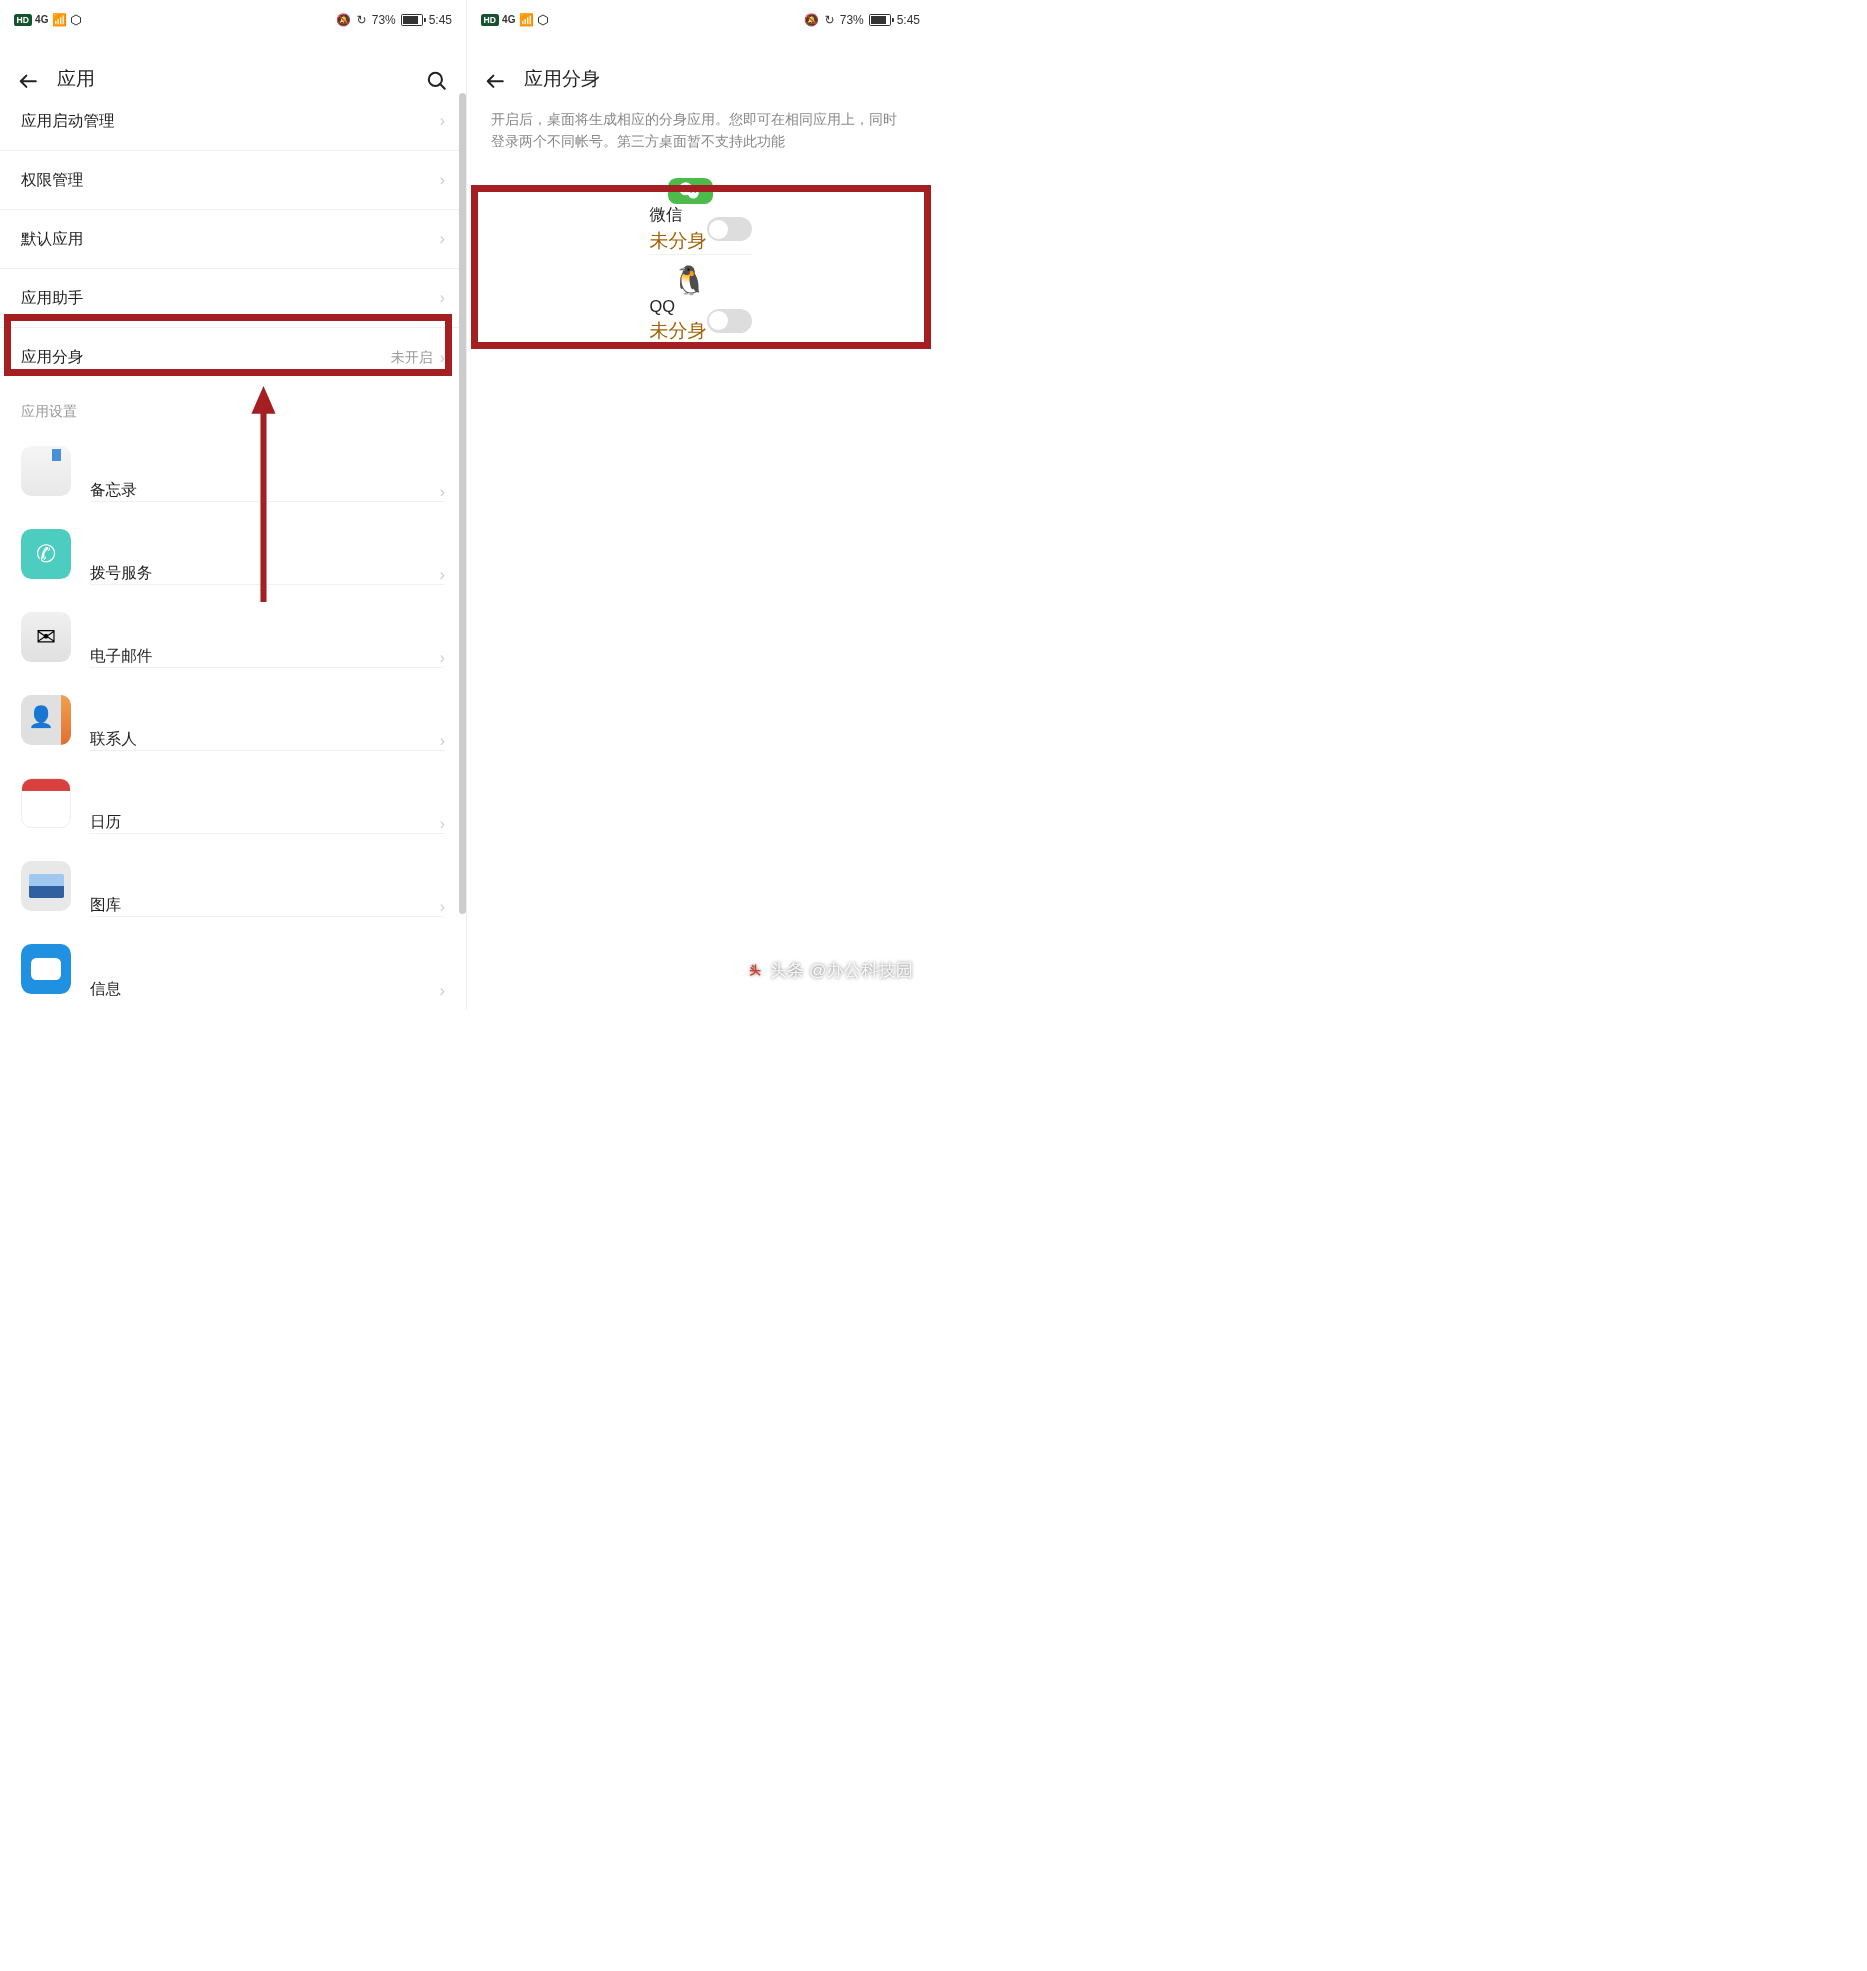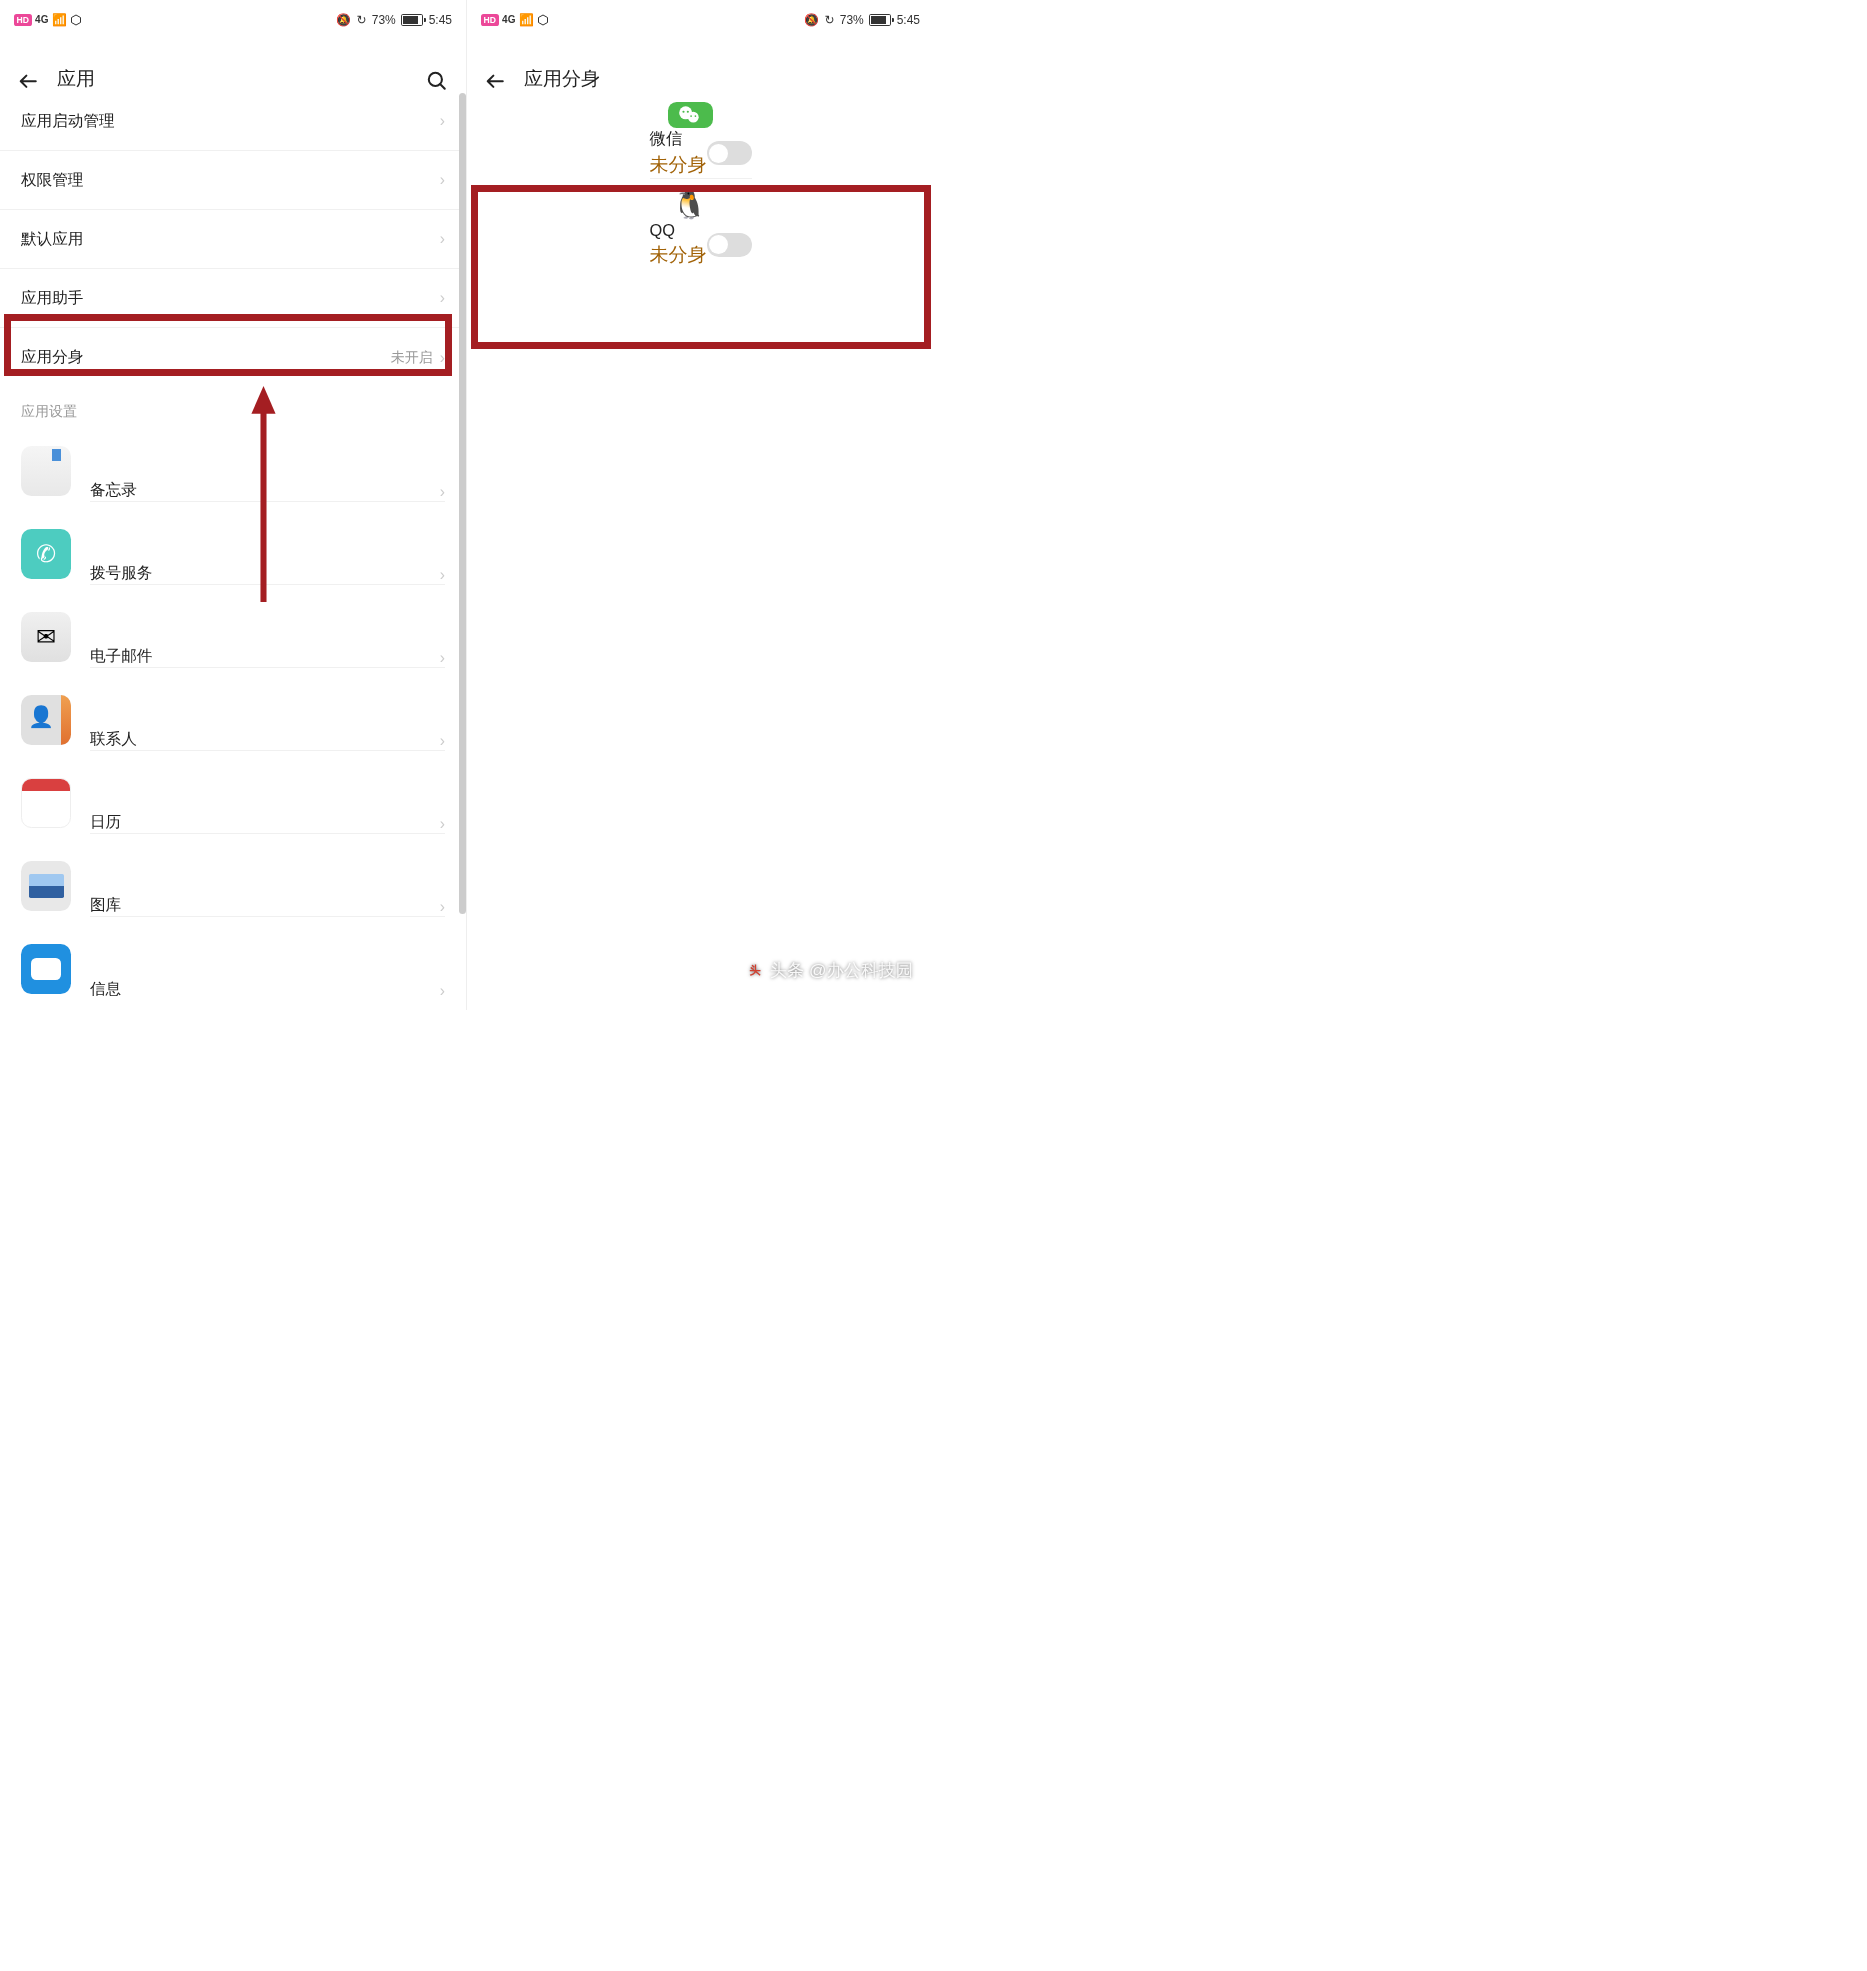--- a/index.html
+++ b/index.html
@@ -4,21 +4,21 @@
 <style>
 * { margin: 0; padding: 0; box-sizing: border-box; font-family: -apple-system, "PingFang SC", "Microsoft YaHei", sans-serif; }
 body { background: #fff; width: 934px; display: flex; position: relative; }
 
 .phone { width: 467px; background: #fff; position: relative; }
 .phone-left { border-right: 0.9px solid #eee; }
 
 .status-bar { height: 40px; display: flex; align-items: center; justify-content: space-between; padding: 0 14px; font-size: 12px; color: #333; }
 .status-left { display: flex; align-items: center; gap: 3.5px; }
 .status-right { display: flex; align-items: center; gap: 5.2px; }
-.hd-badge { background: #ec4899; color: #fff; font-size: 8.6px; padding: 0.9px 2.6px; border-radius: 2.6px; font-weight: bold; }
+.hd-badge { background: #14532d; color: #fff; font-size: 8.6px; padding: 0.9px 2.6px; border-radius: 2.6px; font-weight: bold; }
 .hex-icon { width: 12px; height: 12px; }
 .signal-text { font-size: 10px; line-height: 1; font-weight: bold; }
 
 .header { height: 52px; display: flex; align-items: flex-end; padding: 0 17.3px; gap: 17.3px; }
 .back-arrow { width: 22.5px; height: 22.5px; }
 .header-title { font-size: 19px; font-weight: 500; color: #222; flex: 1; }
 .search-btn { width: 22.5px; height: 22.5px; }
 
 .list { }
 .list-item { display: flex; align-items: center; padding: 0 21px; height: 59px; border-bottom: 0.9px solid #f0f0f0; }
@@ -226,20 +226,21 @@
     </div>
   </div>
 
   <div class="header">
     <svg class="back-arrow" viewBox="0 0 24 24">
         <path d="M20 12H4M10 6l-6 6 6 6" stroke="#222" stroke-width="2.2" fill="none" stroke-linecap="round" stroke-linejoin="round"></path>
       </svg>
     <div class="header-title">应用分身</div>
   </div>
 
+  <div class="desc-text">开启后，桌面将生成相应的分身应用。您即可在相同应用上，同时登录两个不同帐号。第三方桌面暂不支持此功能</div>
 
   <div>
     <div class="twin-item">
       <div class="twin-icon icon-wechat">
         <svg viewBox="0 0 24 24" width="26" height="26">
             <circle cx="8" cy="10" r="6" fill="#fff"></circle>
             <circle cx="15" cy="14" r="5" fill="#fff"></circle>
             <circle cx="6" cy="9" r="1" fill="#4cbb4c"></circle>
             <circle cx="10" cy="9" r="1" fill="#4cbb4c"></circle>
             <circle cx="13" cy="13" r="0.8" fill="#4cbb4c"></circle>

